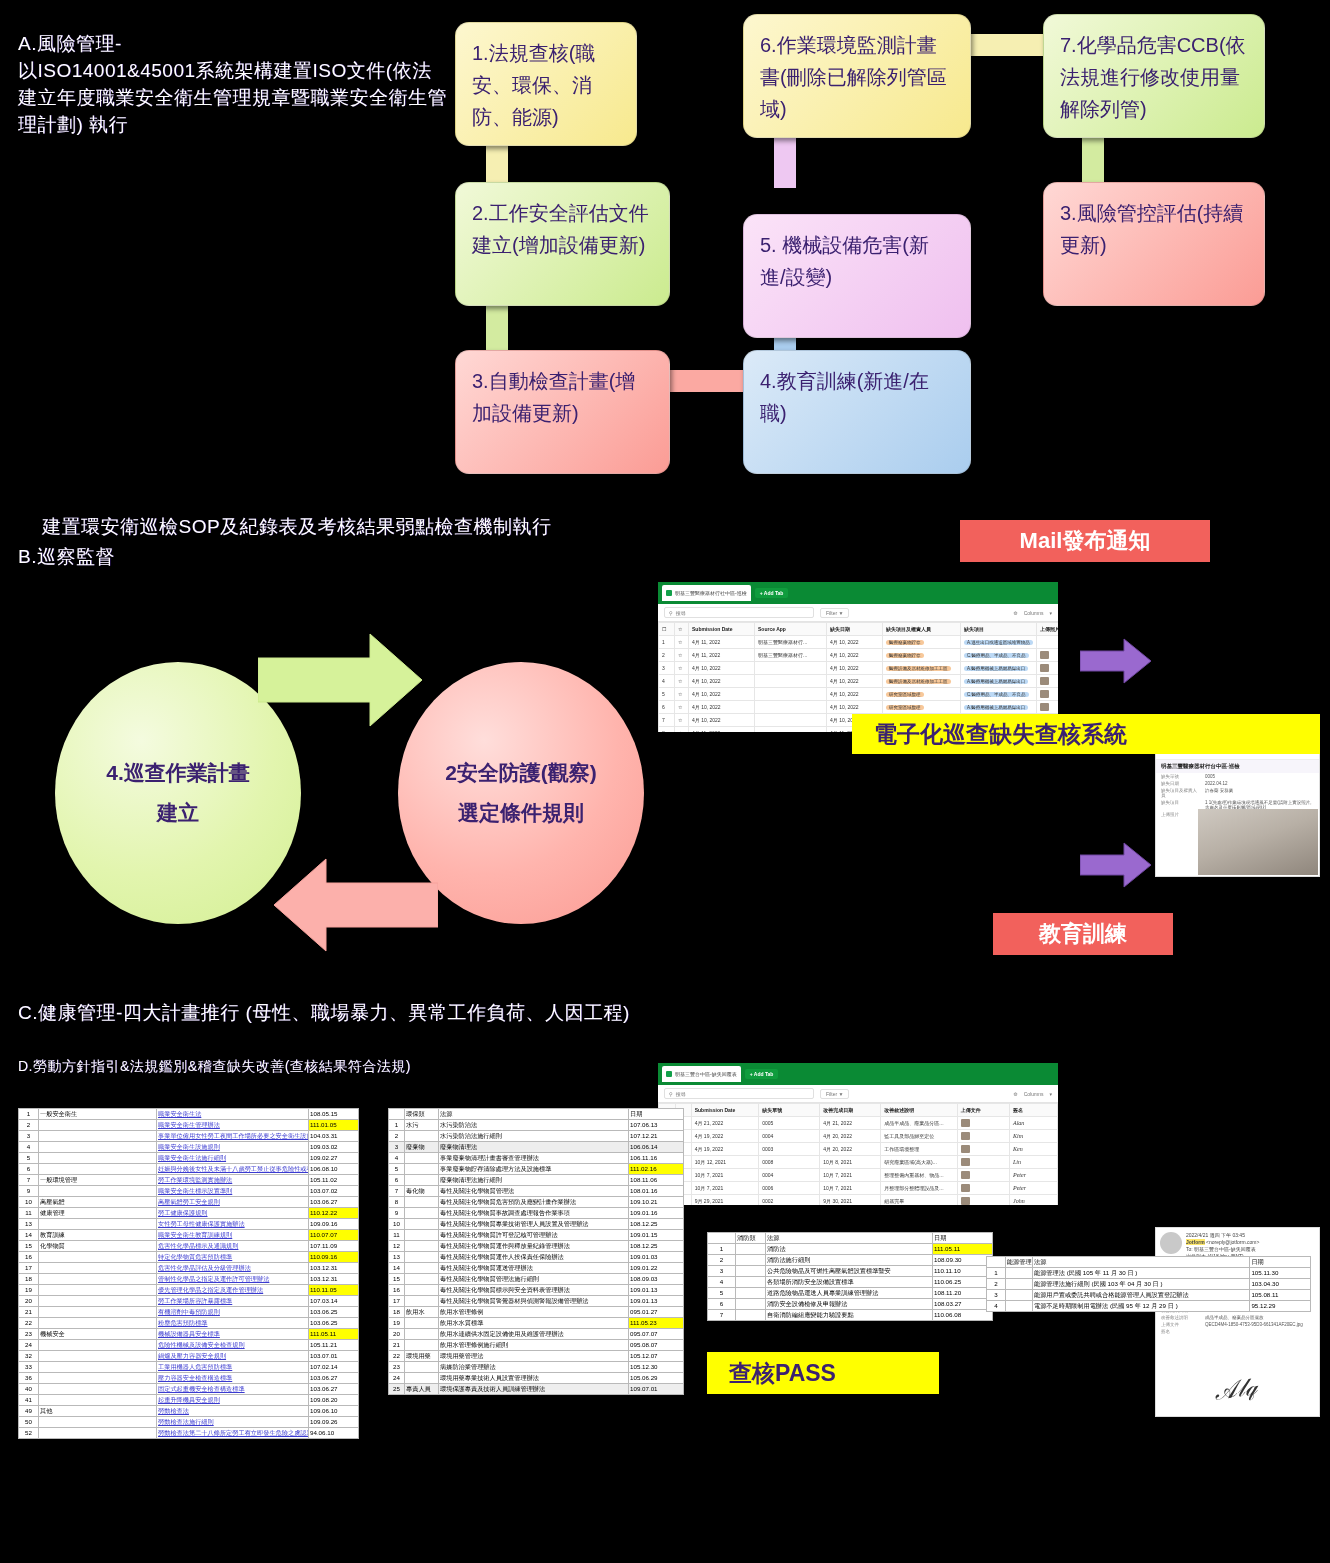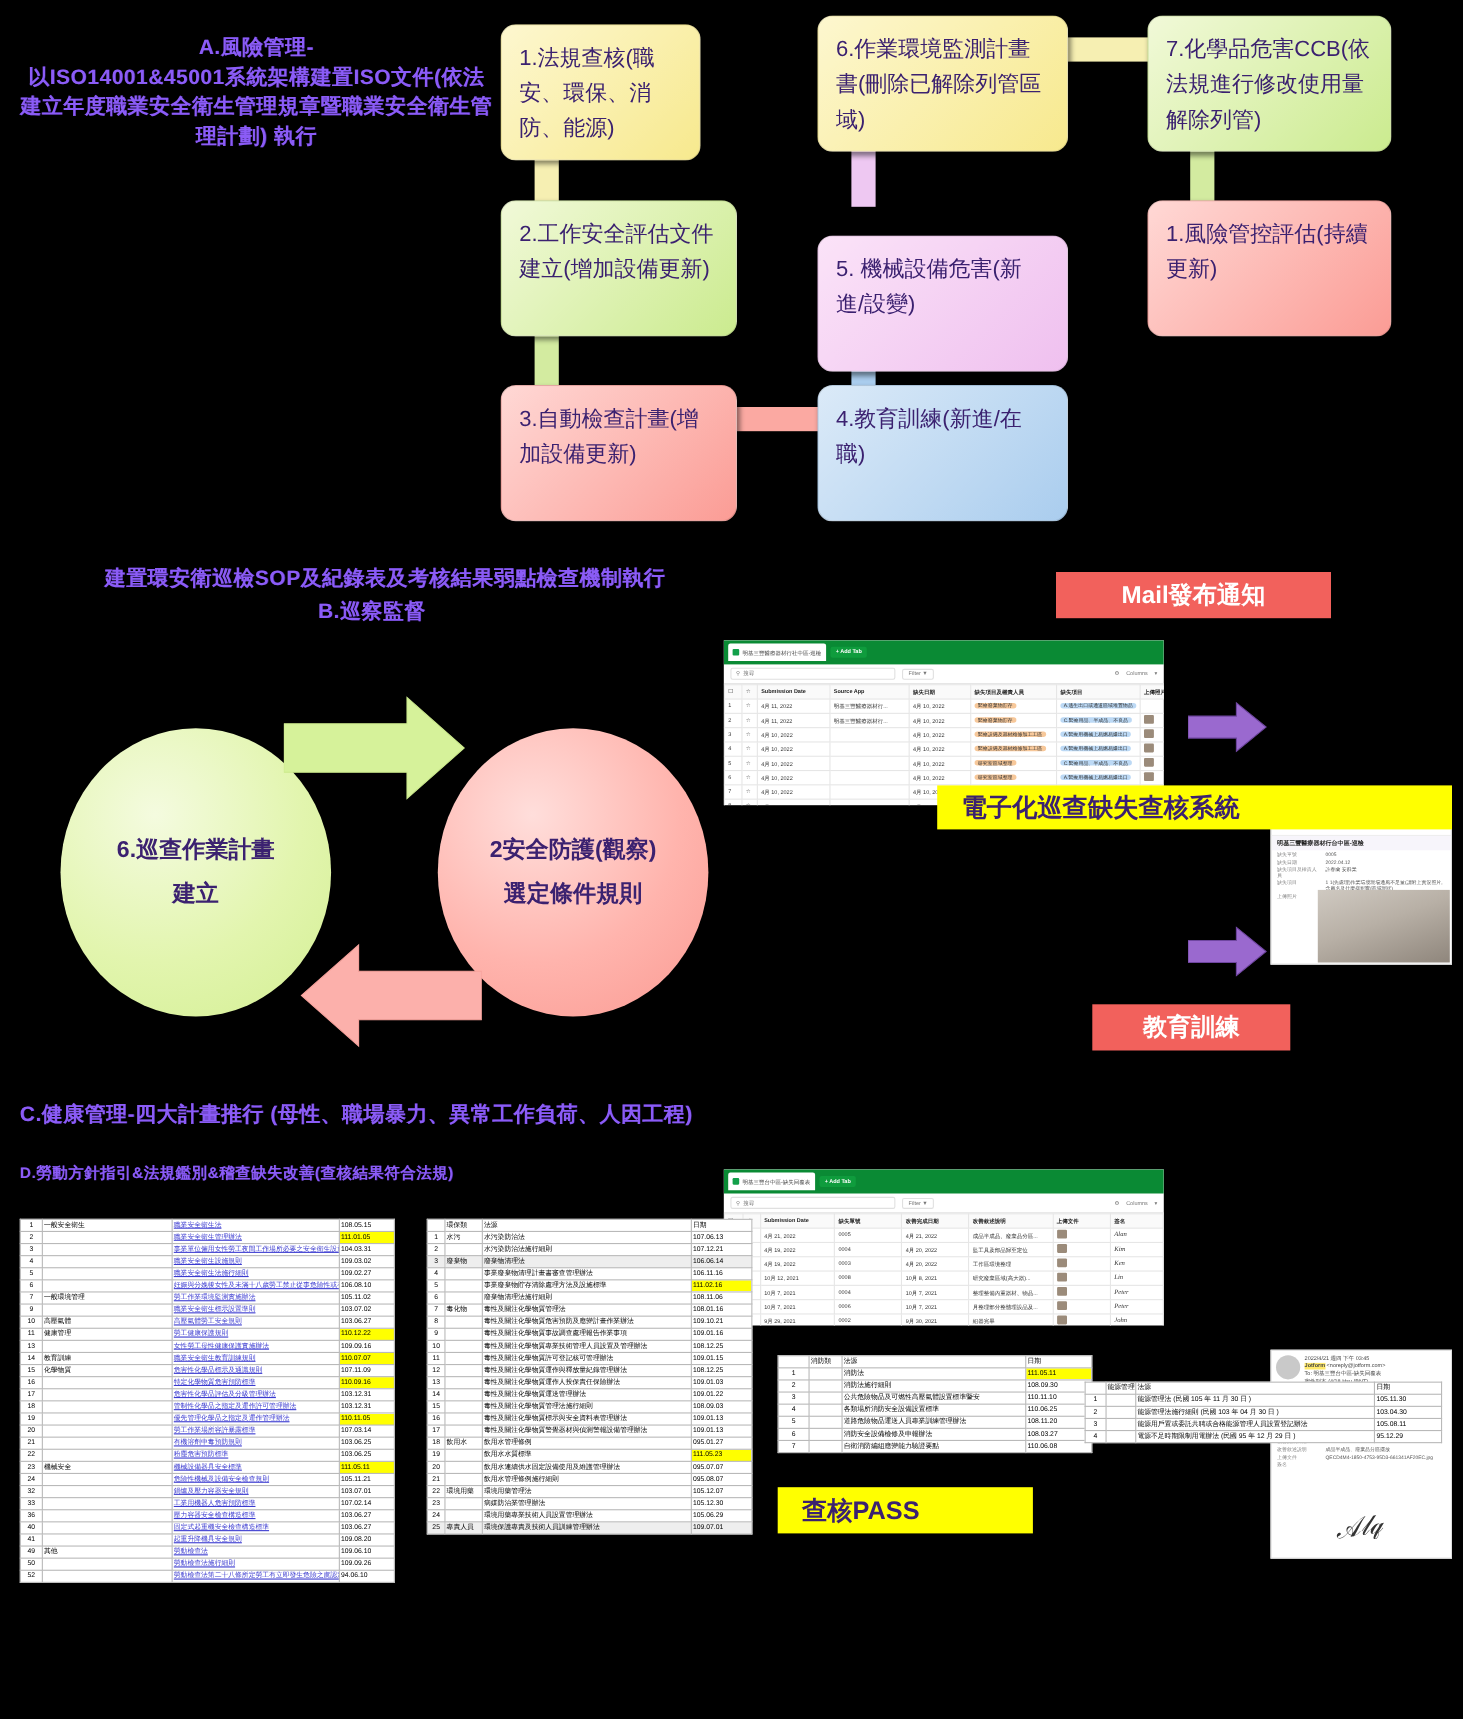--- a/index.html
+++ b/index.html
@@ -6,23 +6,22 @@
   html, body { margin:0; padding:0; background:#000; }
   body {
     width:1330px; height:1563px; position:relative; overflow:hidden;
     font-family:"Liberation Sans","DejaVu Sans",sans-serif;
     background:#000; color:#3b1e6e;
   }
   .abs { position:absolute; }
 
   
   .sec-head {
-    color:#8b5cf6; font-weight:bold; letter-spacing:0.5px;
+    color:#ffffff; font-weight:normal; letter-spacing:0.5px;
     text-shadow:0.5px 0 0 #3d2080;
-    text-align:center;
   }
   #secA-title { left:18px; top:30px; width:430px; font-size:19px; line-height:27px; }
   #secB-title { left:18px; top:512px; width:640px; font-size:19px; line-height:30px; }
   #secB-sub   { padding-left:24px; }
   #secC-title { left:18px; top:1000px; font-size:19px; }
   #secD-title { left:18px; top:1058px; font-size:14px; }
 
   
   .flowbox {
     border-radius:14px; padding:14px 16px; font-size:20px; line-height:32px;
@@ -143,30 +142,30 @@
 <div class="abs flowbox fb-pink" style="left:743px;top:182px;width:228px;height:124px;">
   <span>5. 機械設備危害(新進/設變)</span>
 </div>
 <div class="abs flowbox fb-yellow" style="left:743px;top:14px;width:228px;height:124px;">
   <span>6.作業環境監測計畫書(刪除已解除列管區域)</span>
 </div>
 <div class="abs flowbox fb-green" style="left:1043px;top:14px;width:222px;height:124px;">
   <span>7.化學品危害CCB(依法規進行修改使用量解除列管)</span>
 </div>
 <div class="abs flowbox fb-red" style="left:1043px;top:182px;width:222px;height:124px;">
-  <span>1.風險管控評估(持續更新)</span>
+  <span>3.風險管控評估(持續更新)</span>
 </div>
 
 <div class="abs sec-head" id="secB-title">
   <div id="secB-sub">建置環安衛巡檢SOP及紀錄表及考核結果弱點檢查機制執行</div>
   <div>B.巡察監督</div>
 </div>
 
 <div class="abs circle c-green" style="left:55px;top:662px;width:246px;height:262px;">
-  <div>6.巡查作業計畫</div>
+  <div>4.巡查作業計畫</div>
   <div>建立</div>
 </div>
 <div class="abs circle c-red" style="left:398px;top:662px;width:246px;height:262px;">
   <div>2安全防護(觀察)</div>
   <div>選定條件規則</div>
 </div>
 
 <svg class="abs" style="left:258px;top:630px;" width="166" height="100" viewBox="0 0 166 100">
   <polygon points="0,28 112,28 112,4 164,50 112,96 112,72 0,72" fill="#d6f29a" stroke="#cbe98c" stroke-width="1"></polygon>
 </svg>

